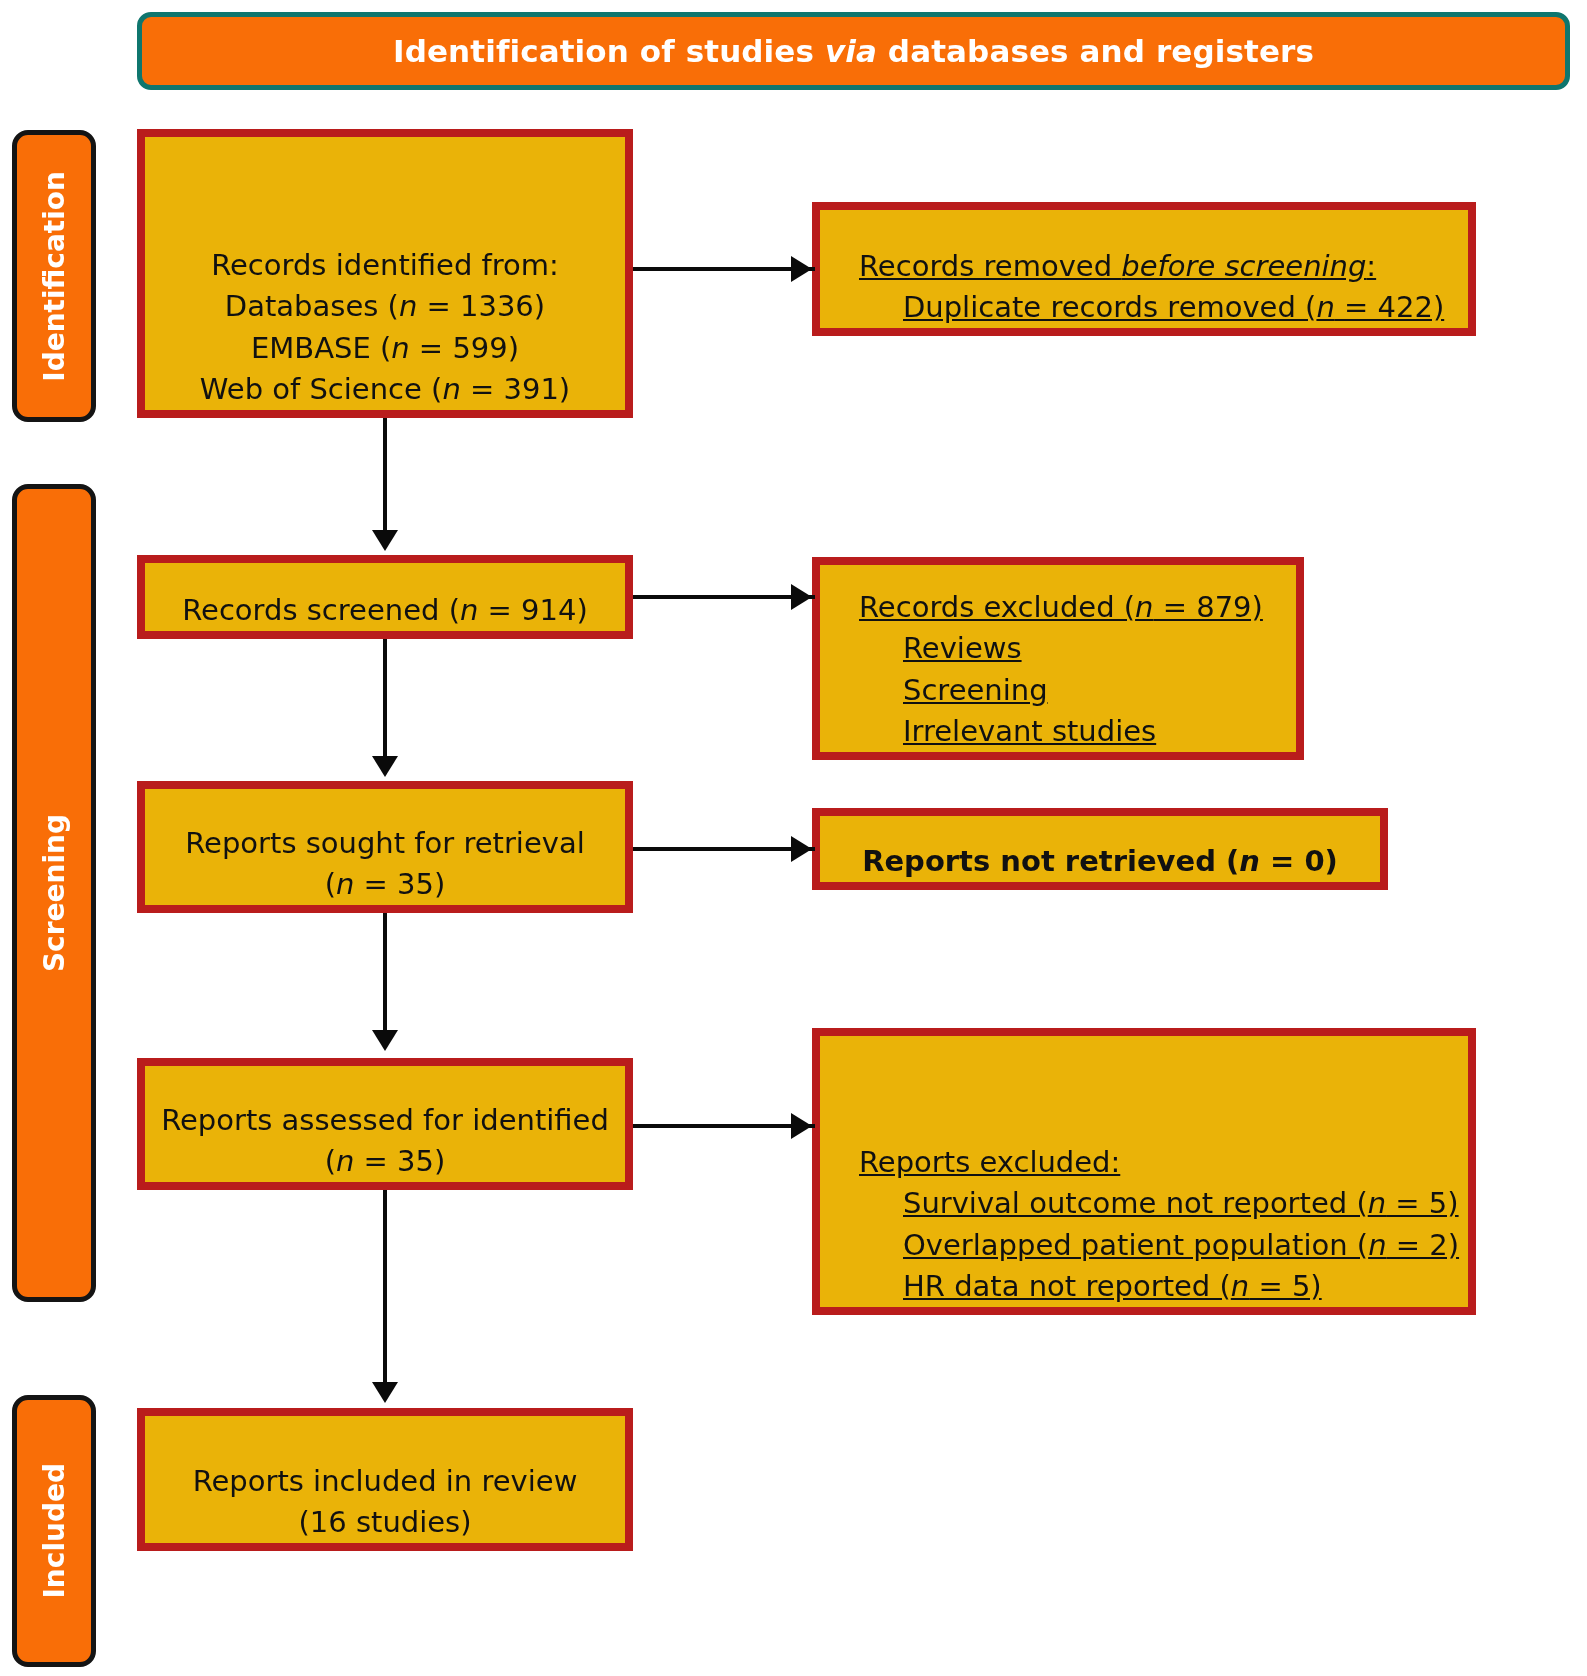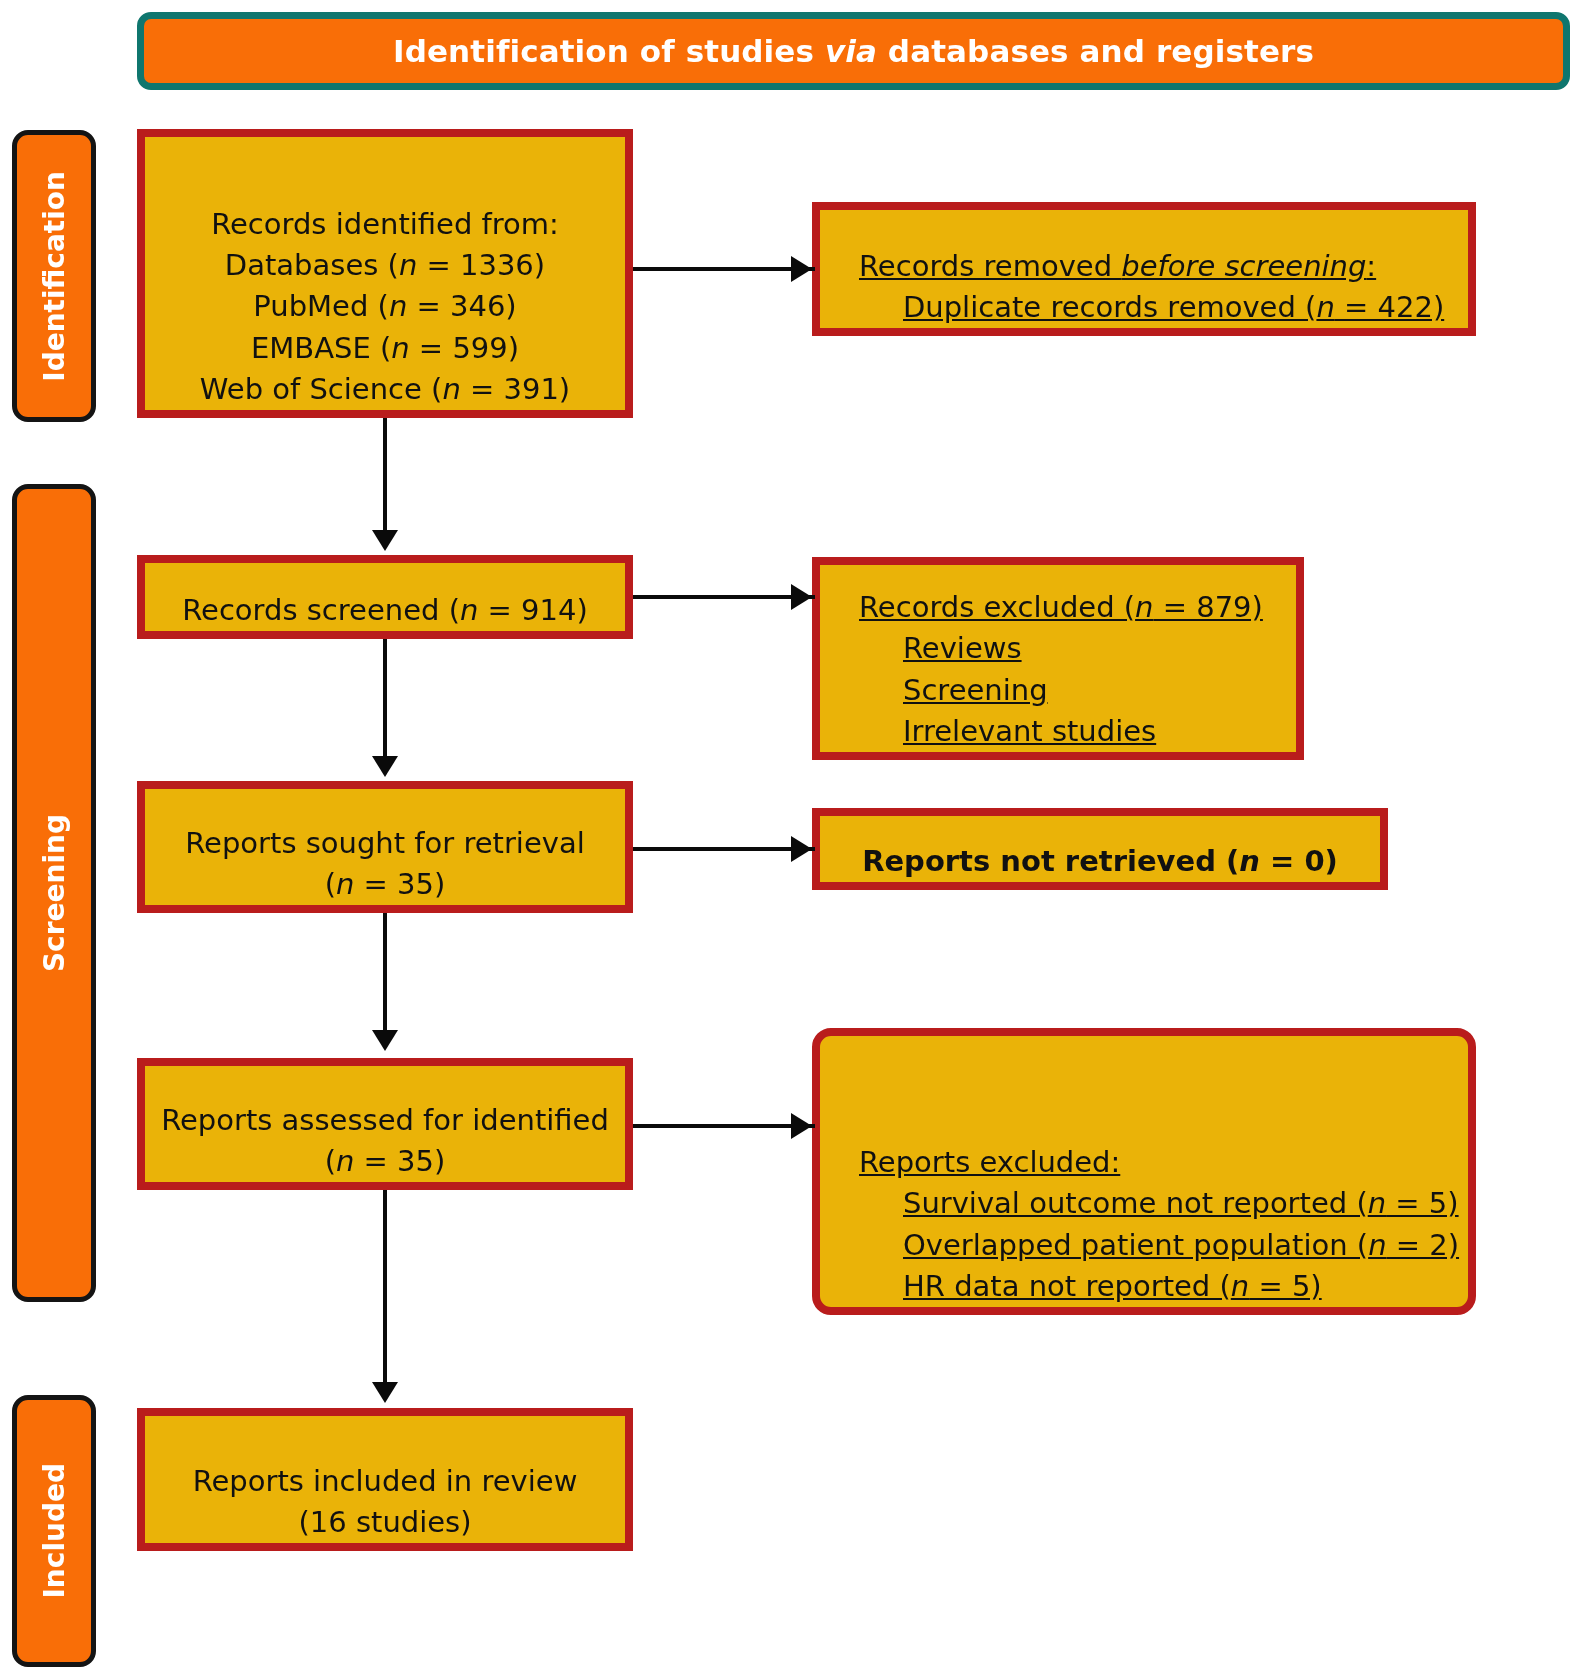--- a/index.html
+++ b/index.html
@@ -20,21 +20,21 @@
   }
 
   
   .banner {
     position: absolute;
     left: 137px;
     top: 12px;
     width: 1433px;
     height: 78px;
     background: #F96E07;
-    border: 7px solid #0f766e;
+    border: 5px solid #0f766e;
     border-radius: 14px;
     box-sizing: border-box;
     display: flex;
     align-items: center;
     justify-content: center;
   }
   .banner-text {
     color: #ffffff;
     font-size: 31px;
     font-weight: bold;
@@ -133,21 +133,20 @@
   </div>
 
   <div class="stage" style="top:1395px; height:272px;">
     <span class="stage-label">Included</span>
   </div>
 
   <div class="box" style="left:137px; top:129px; width:496px; height:289px;">
     <div class="box-lines center">
       <div class="ln">Records identified from:</div>
       <div class="ln">Databases (<i>n</i> = 1336)</div>
-      <div class="ln">PubMed  (<i>n</i> = 346)</div>
       <div class="ln">EMBASE  (<i>n</i> = 599)</div>
       <div class="ln">Web of Science (<i>n</i> = 391)</div>
     </div>
   </div>
 
   <div class="box" style="left:812px; top:202px; width:664px; height:134px;">
     <div class="box-lines left">
       <div class="ln"><span>Records removed </span><span class="it">before screening</span><span>:</span></div>
       <div class="ln indent">Duplicate records removed (<i>n</i> = 422)</div>
     </div>
@@ -199,21 +198,21 @@
   <div class="vline" style="left:383px; top:913px; height:125px;"></div>
   <div class="arrow-down" style="left:372px; top:1030px;"></div>
 
   <div class="box" style="left:137px; top:1058px; width:496px; height:132px;">
     <div class="box-lines center">
       <div class="ln">Reports assessed for identified</div>
       <div class="ln">(<i>n</i> = 35)</div>
     </div>
   </div>
 
-  <div class="box" style="left:812px; top:1028px; width:664px; height:287px;border-radius:19px;">
+  <div class="box" style="left:812px; top:1028px; width:664px; height:287px;">
     <div class="box-lines left">
       <div class="ln">Reports excluded:</div>
       <div class="ln indent">Survival outcome not reported (<i>n</i> = 5)</div>
       <div class="ln indent">Overlapped patient population (<i>n</i> = 2)</div>
       <div class="ln indent">HR data not reported (<i>n</i> = 5)</div>
     </div>
   </div>
 
   <div class="hline" style="left:633px; top:1124px; width:182px;"></div>
   <div class="arrow-right" style="left:791px; top:1113px;"></div>

